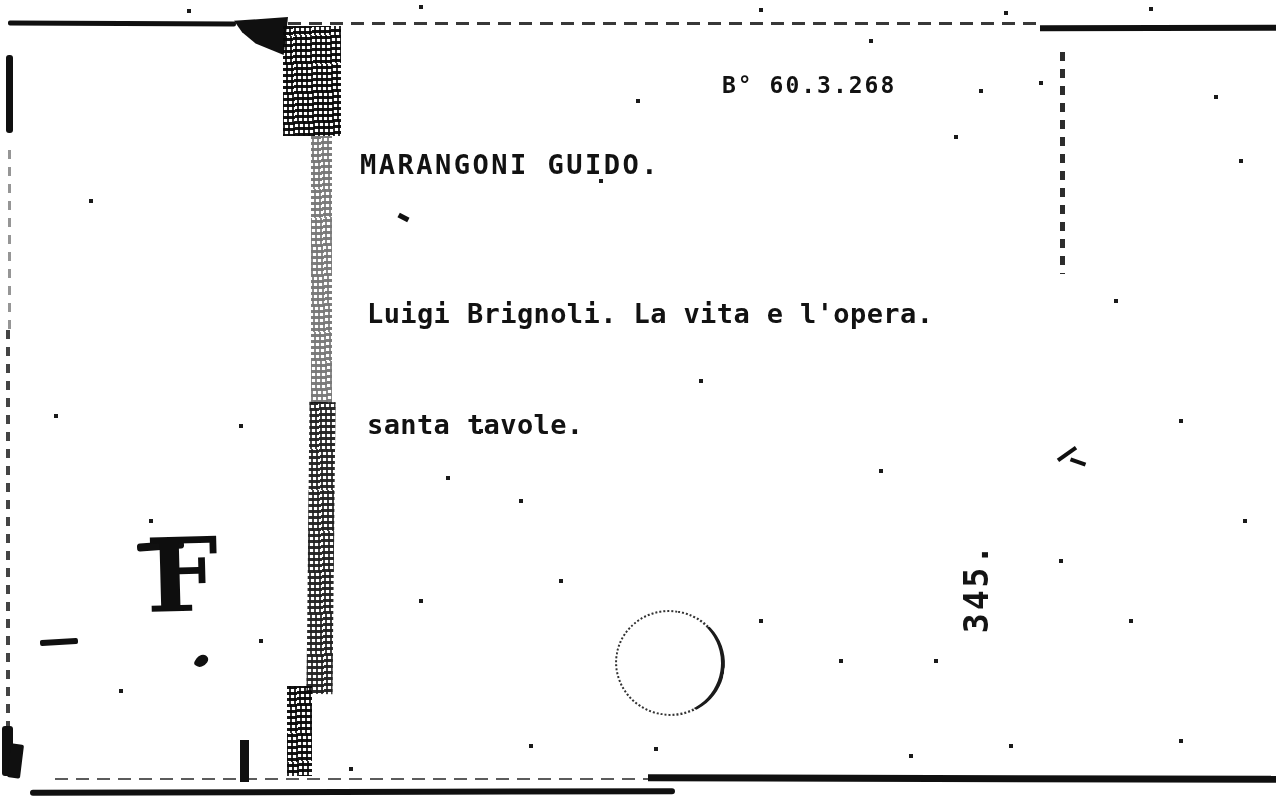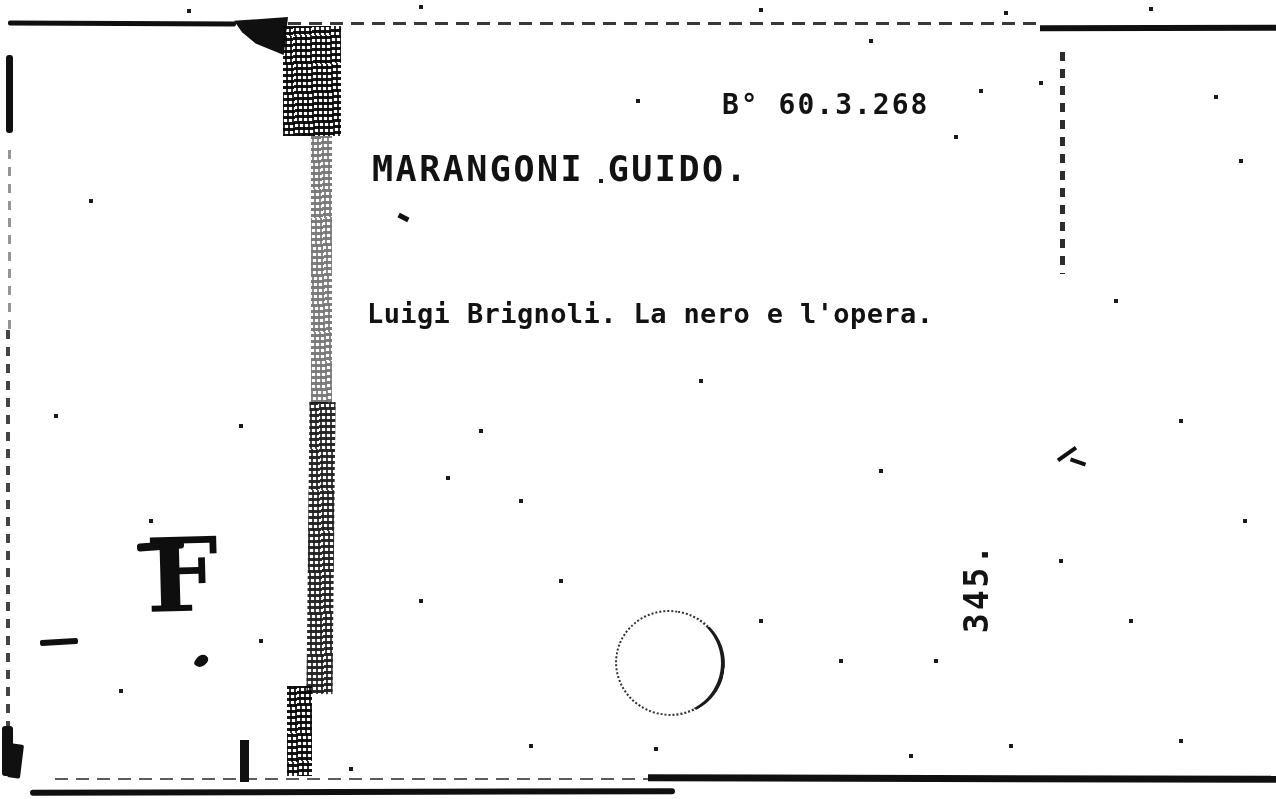--- a/index.html
+++ b/index.html
@@ -9,27 +9,27 @@
     height: 799px;
     background: #ffffff;
     overflow: hidden;
     font-family: "DejaVu Sans Mono", "Liberation Mono", monospace;
     color: #121212;
   }
   .abs { position: absolute; }
 
   
   .call-number {
-    left: 722px; top: 88px;
-    font-size: 28px; font-weight: 700; letter-spacing: 2px;
+    left: 722px; top: 72px;
+    font-size: 23px; font-weight: 700; letter-spacing: 2px;
     white-space: pre;
   }
   .heading {
-    left: 372px; top: 149px;
-    font-size: 35px; font-weight: 700; letter-spacing: 2.5px;
+    left: 360px; top: 149px;
+    font-size: 27px; font-weight: 700; letter-spacing: 2.5px;
     white-space: pre;
   }
   .entry {
     left: 367px; top: 221px;
     font-size: 27px; font-weight: 700; letter-spacing: 0.4px;
     line-height: 37px; white-space: pre;
   }
   .entry .underline { text-decoration: underline; text-underline-offset: 4px; text-decoration-thickness: 3px; }
 
   
@@ -153,21 +153,22 @@
   <div class="abs ink mark-scribble-a"></div>
   <div class="abs ink mark-scribble-b"></div>
   <div class="abs ink mark-luigi"></div>
   <div class="abs speckles"></div>
 
   <div class="abs call-number">B° 60.3.268</div>
 
   <div class="abs heading">MARANGONI GUIDO.</div>
 
   <div class="abs entry">
-    <div>Luigi Brignoli. La nero e l'opera.</div>
+    <div>Luigi Brignoli. La vita e l'opera.</div>
+    <div>santa tavole.</div>
   </div>
 
   <div class="abs stamp-f">F</div>
 
   <div class="abs side-number-box">
     <span>345.</span>
   </div>
 
   <div class="abs hole"></div>
 

